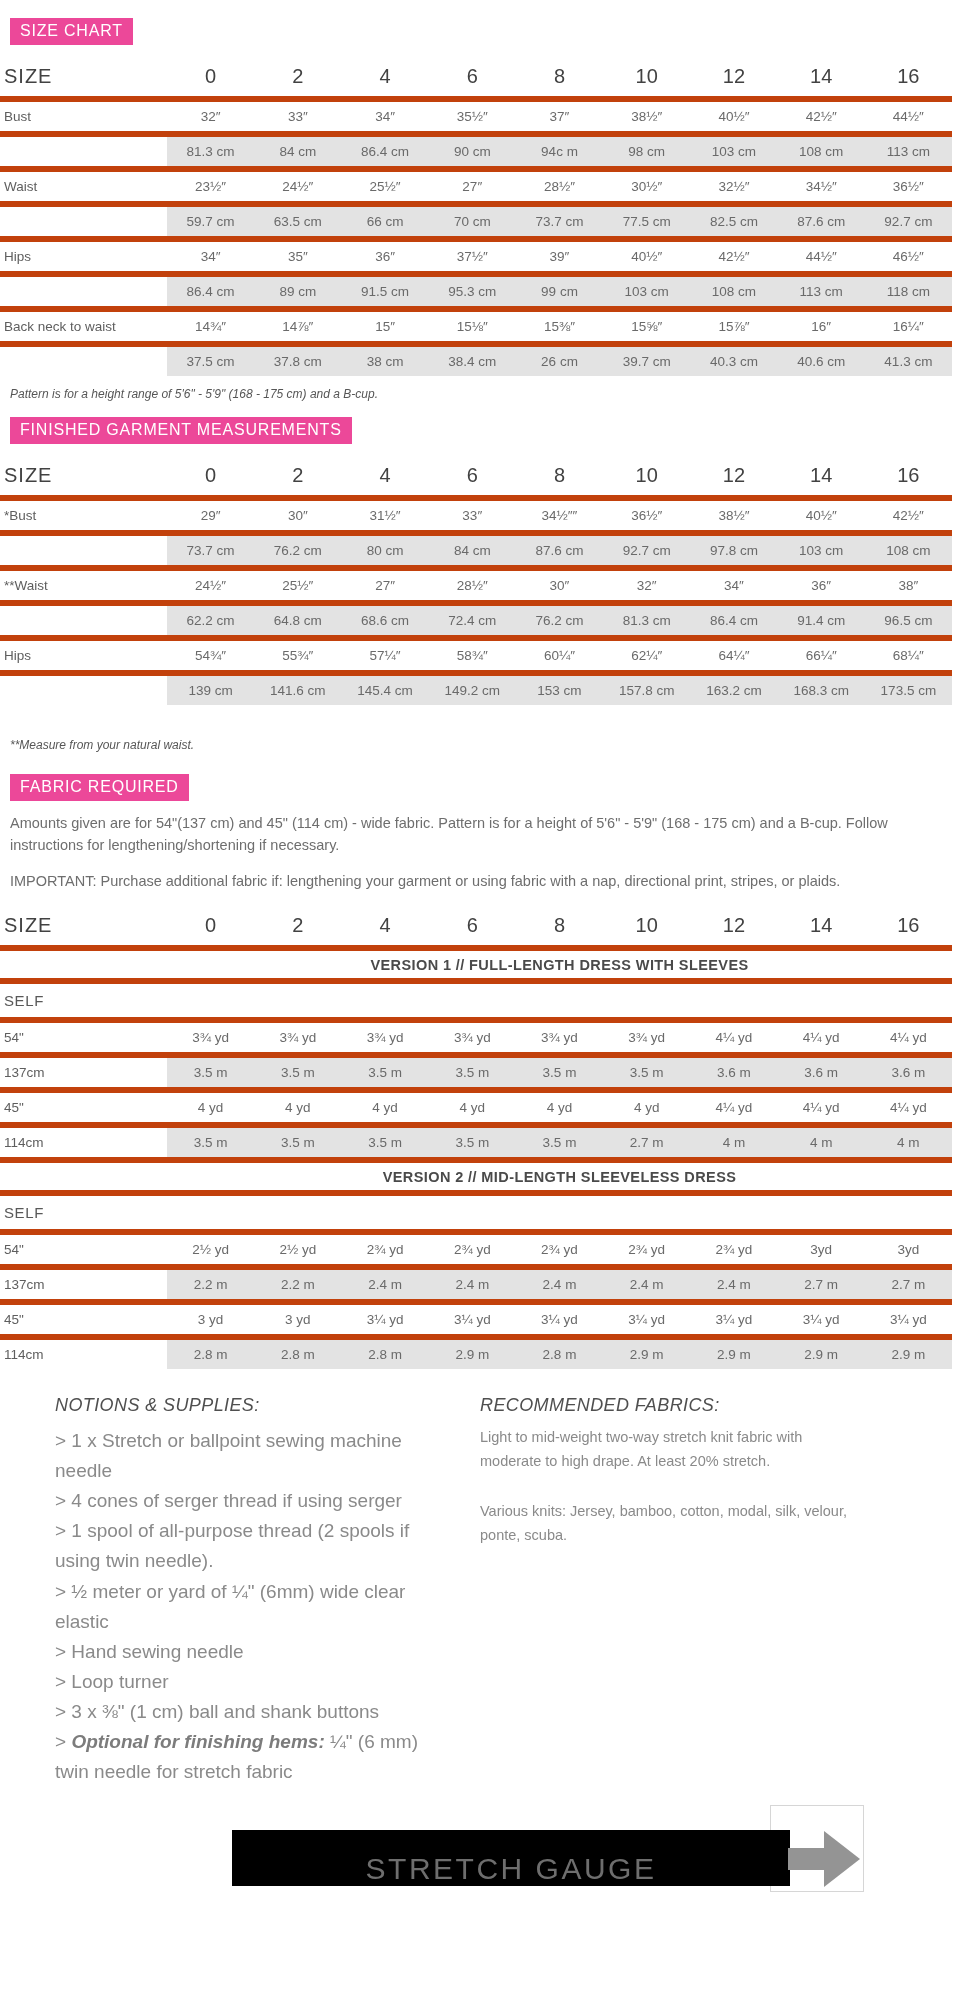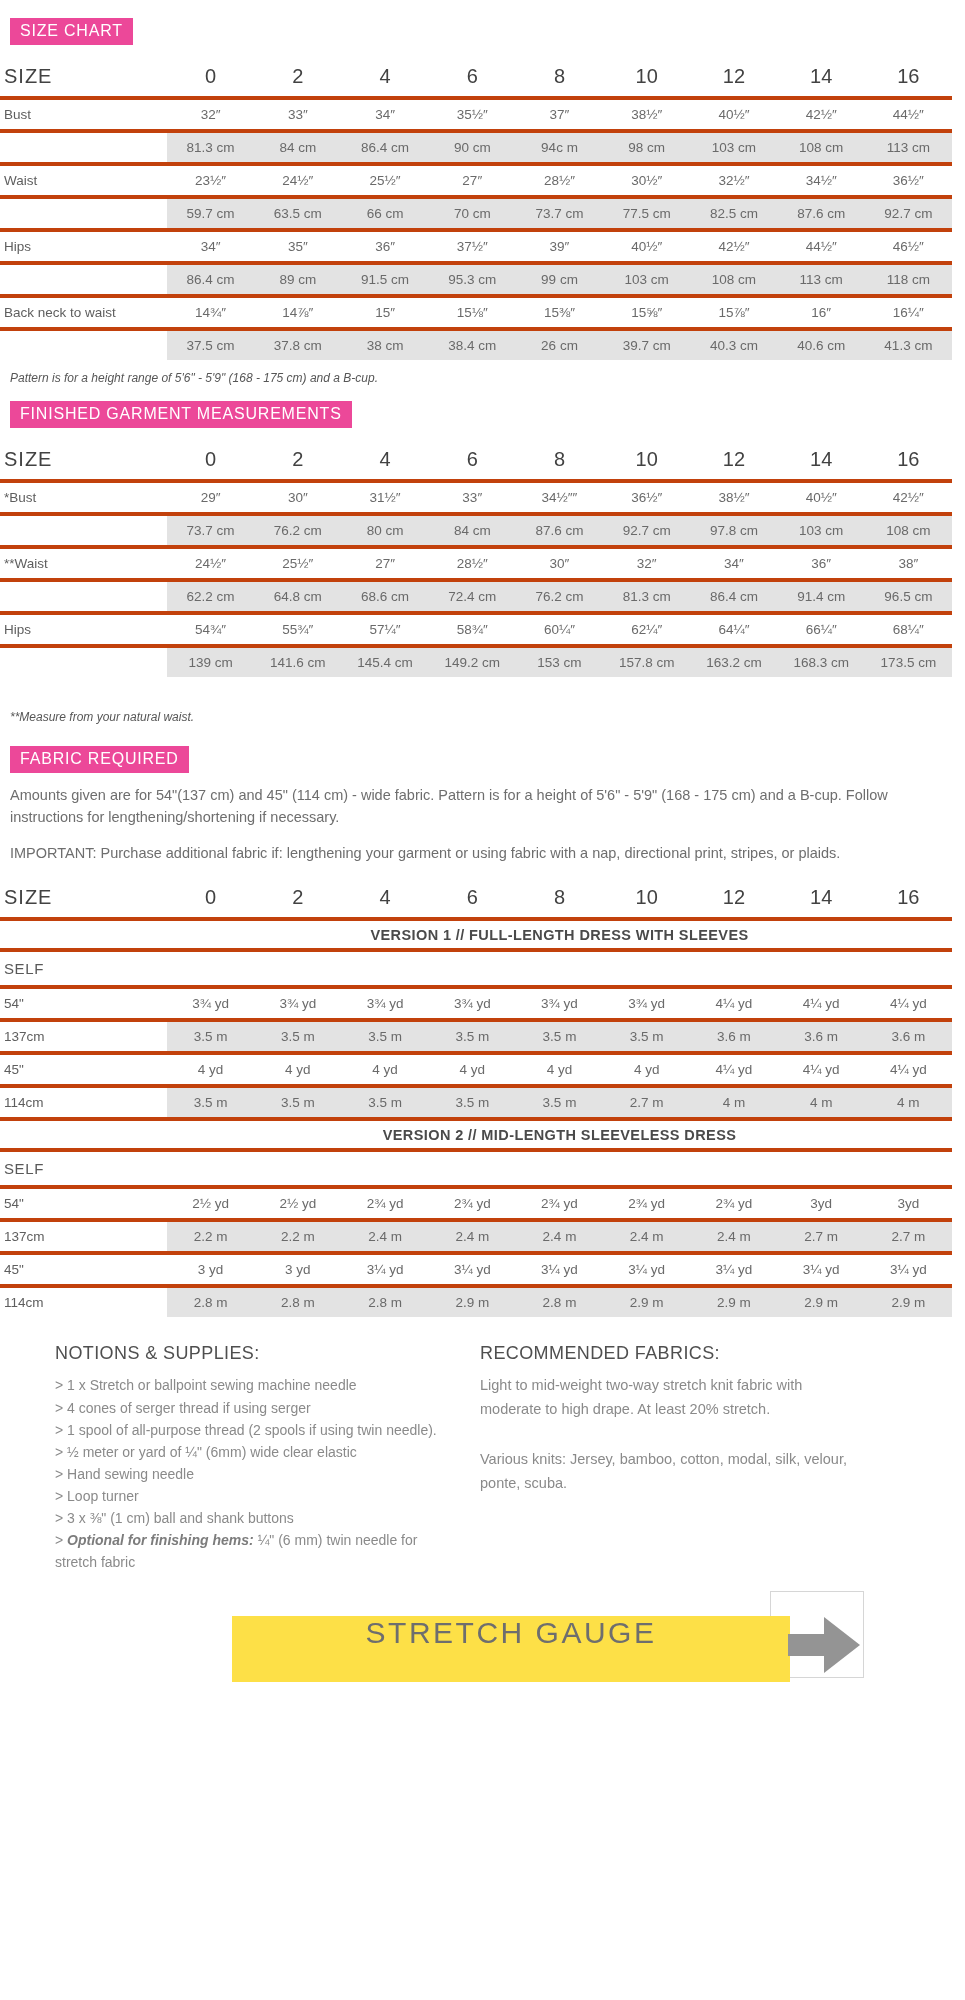--- a/index.html
+++ b/index.html
@@ -10,51 +10,51 @@
   }
   .sec{margin:0 0 14px 0;}
   .barwrap{padding-left:10px;margin-bottom:12px;}
   .hbar{
     display:inline-block;background:#ec4899;color:#fff;
     font-size:16px;letter-spacing:0.8px;padding:4px 10px 5px 10px;font-weight:400;
   }
   
   .mtable{width:952px;margin-left:0;}
   .trow{display:grid;grid-template-columns:167px repeat(9,1fr);align-items:center;}
-  .trow + .trow{border-top:4px solid #c2410c;}
+  .trow + .trow{border-top:6px solid #c2410c;}
   .tlabel{font-size:13.5px;color:#5e5e5e;padding-left:4px;text-align:left;}
   .tcell{font-size:13.5px;color:#6a6a6a;text-align:center;padding:7px 0;}
   .sizehead .tlabel{font-size:20px;color:#424242;letter-spacing:1px;padding:8px 0 8px 4px;}
   .sizehead .sizecell{font-size:20px;color:#424242;padding:8px 0;}
   .cmrow .tcell.stripe{background:#e3e3e3;}
   .note{
     font-style:italic;font-size:12px;color:#565656;margin:10px 0 0 10px;line-height:1.45;
     max-width:930px;
   }
   .notes2{margin-top:14px;}
   
   .para{font-size:14.5px;color:#6e6e6e;line-height:1.5;margin:0 0 14px 10px;max-width:920px;}
   .vtitle{padding:6px 0 5px 0;}
   .vtext{grid-column:1 / -1;margin-left:167px;text-align:center;font-size:14.5px;
          font-weight:bold;color:#4a4a4a;letter-spacing:0.4px;}
   .selfrow .tlabel{font-size:15px;color:#585858;letter-spacing:0.6px;padding:8px 0 8px 4px;}
   
   .cols{display:flex;margin:26px 0 0 55px;}
   .col.left{width:400px;}
   .col.right{width:400px;margin-left:25px;}
-  .col h3{font-size:18px;font-weight:400;color:#4f4f4f;letter-spacing:0.4px;margin:0 0 10px 0;}
-  .nitem{font-size:14px;color:#8a8a8a;line-height:1.58;}
+  .col h3{font-size:18px;font-weight:400;color:#4f4f4f;letter-spacing:0.4px;margin:0 0 10px 0;font-style:italic;}
+  .nitem{font-size:19px;color:#8a8a8a;line-height:1.58;}
   .nitem .em{font-style:italic;font-weight:bold;color:#7c7c7c;}
   .rpara{font-size:14.5px;color:#8a8a8a;line-height:1.65;margin:0 0 26px 0;max-width:385px;}
   
   .gauge{position:relative;height:150px;margin-top:18px;}
   .gauge-box{position:absolute;left:770px;top:0;width:92px;height:85px;
              background:#fff;border:1px solid #d6d6d6;z-index:1;}
-  .gauge-banner{position:absolute;left:232px;top:25px;width:558px;height:66px;
-                background:#fde047;z-index:2;display:flex;align-items:flex-start;justify-content:center;}
+  .gauge-banner{position:absolute;left:232px;top:25px;width:558px;height:56px;
+                background:#000000;z-index:2;display:flex;align-items:flex-end;justify-content:center;}
   .gauge-banner span{color:#6e6e6e;font-size:30px;letter-spacing:2.5px;}
   .arrow-tail{position:absolute;left:788px;top:43px;width:38px;height:22px;background:#949494;z-index:3;}
   .arrow-head{position:absolute;left:824px;top:26px;width:0;height:0;z-index:3;
               border-left:36px solid #949494;border-top:28px solid transparent;border-bottom:28px solid transparent;}
 </style>
 </head>
 <body>
 
 <div class="page">
 

